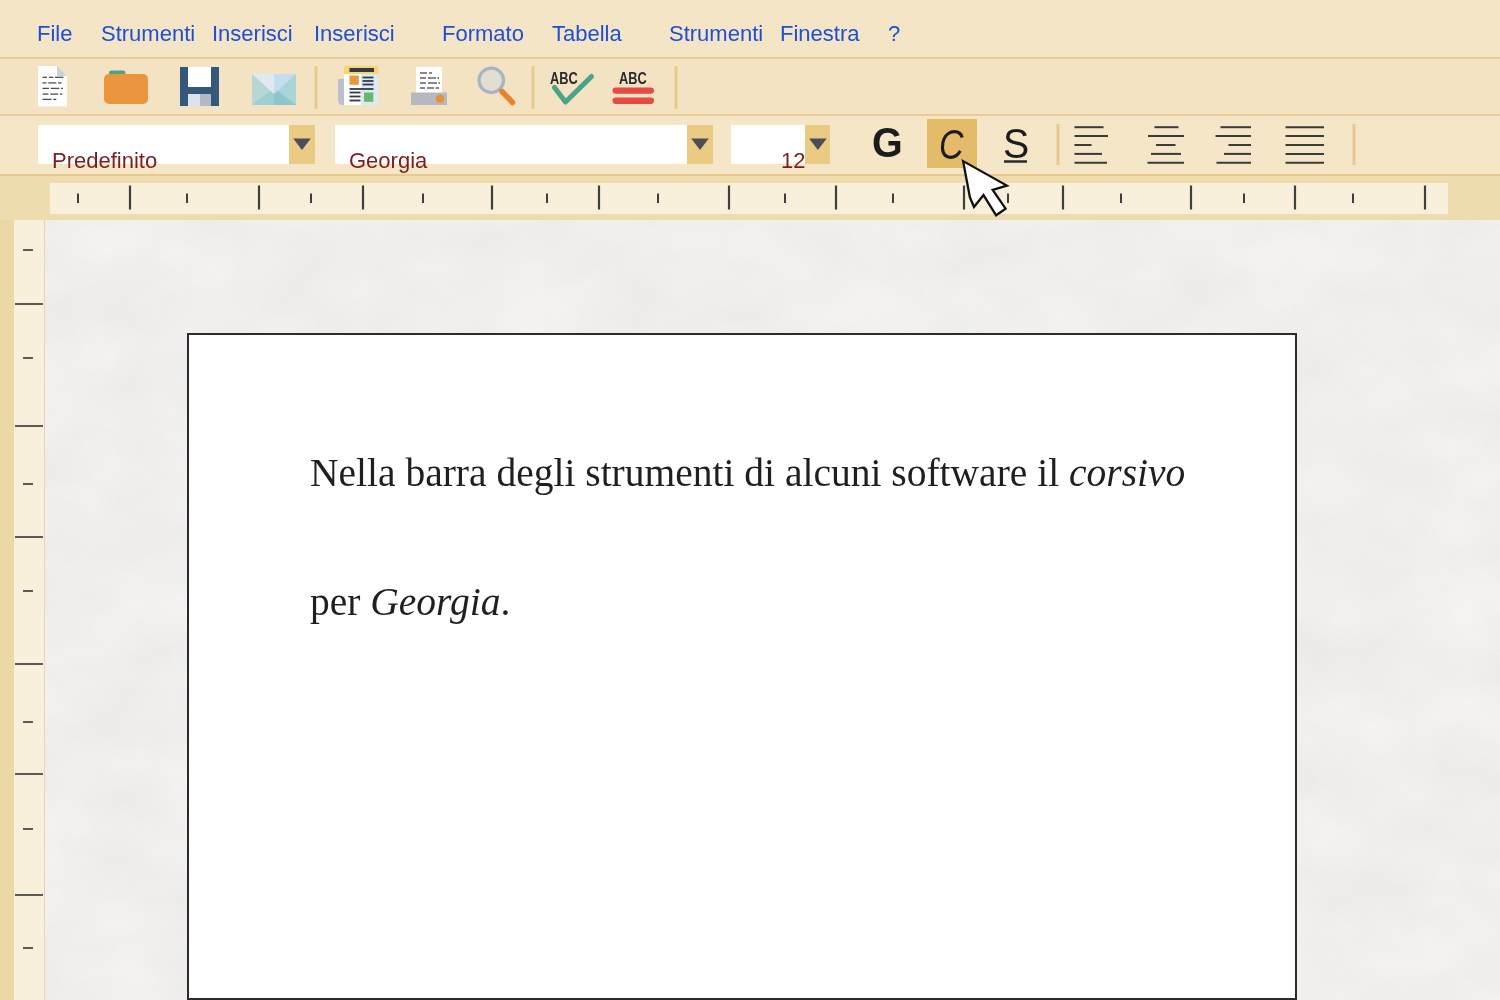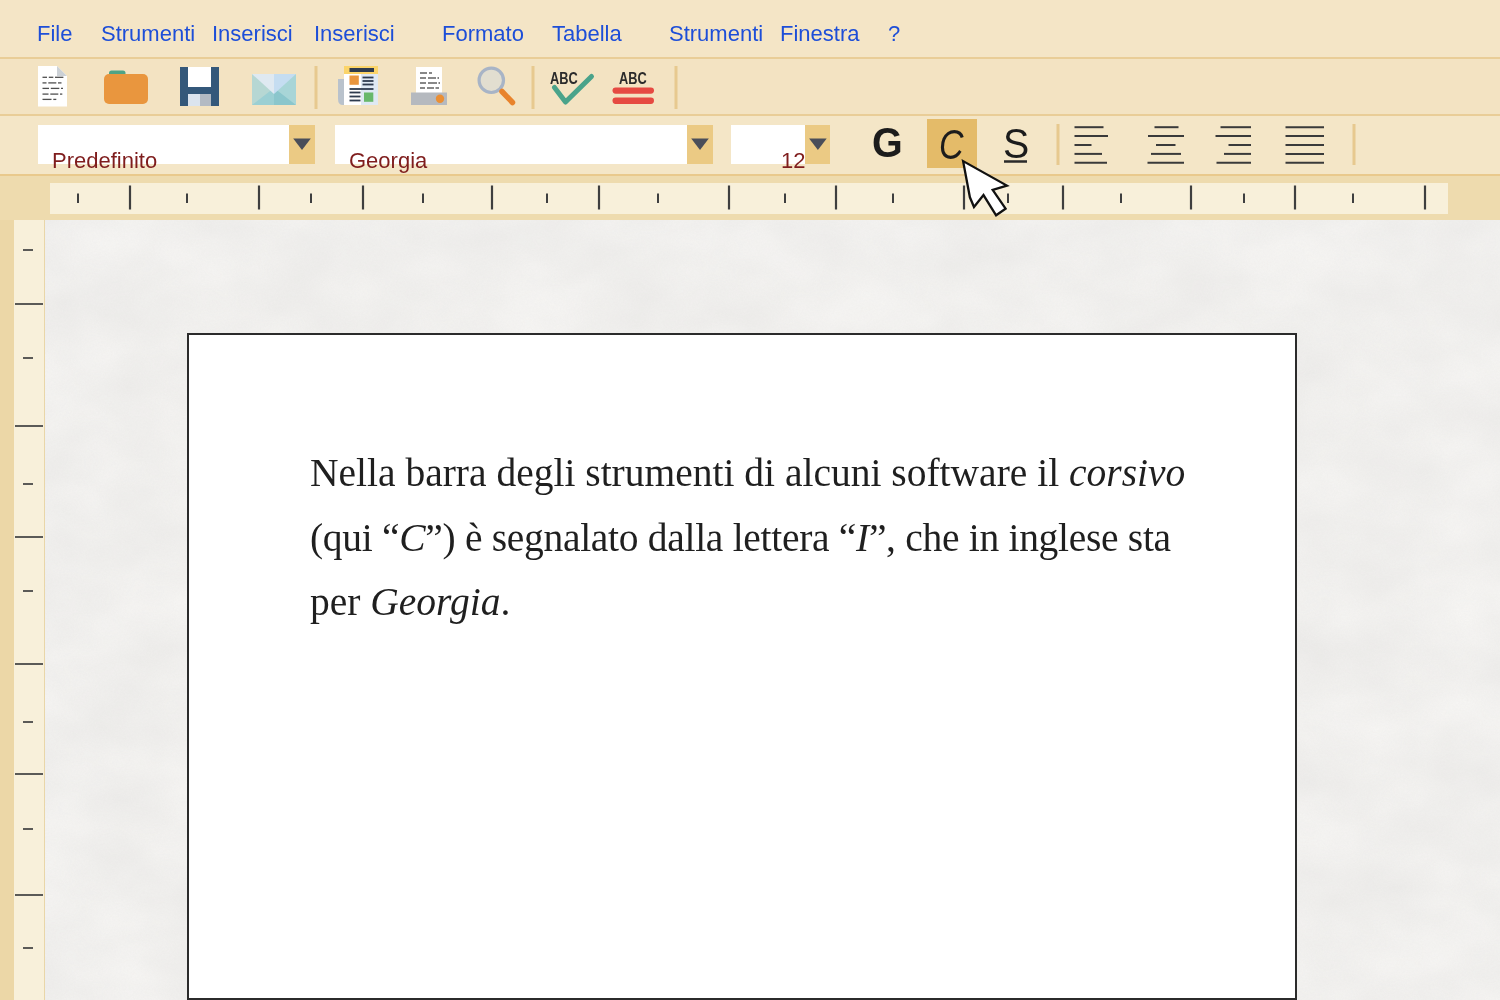--- a/index.html
+++ b/index.html
@@ -78,21 +78,21 @@
 <div class="comboarrow" style="left:805px;width:25.4px;"></div>
 <span class="combotext" style="left:52px;">Predefinito</span>
 <span class="combotext" style="left:349px;text-align:right;">Georgia</span>
 <span class="combotext" style="left:745px;margin-left:36px;">12</span>
 
 <div id="chl" class="abs"></div>
 <span class="fmtletter" style="left:872px;top:119px;font-size:42px;font-weight:bold;transform:scaleX(0.94);transform-origin:0 0;">G</span>
 <span class="fmtletter" style="left:938.5px;top:120px;font-size:43px;font-style:italic;transform:scaleX(0.79);transform-origin:0 0;">C</span>
 <span class="fmtletter" style="left:1003.4px;top:120px;font-size:42px;transform:scaleX(0.936);transform-origin:0 0;">S</span>
 
-<div class="abs" id="doctext">Nella barra degli strumenti di alcuni software il <i>corsivo</i><br><span style="letter-spacing:-0.3px;">(qui “<i>C</i>”) è segnalato dalla lettera “<i>I</i>”, che in inglese sta</span><br>per <i>Georgia</i>.</div>
+<div class="abs" id="doctext">Nella barra degli strumenti di alcuni software il <i>corsivo</i><br><br>per <i>Georgia</i>.</div>
 
 <svg class="abs" style="left:0;top:0;" width="1500" height="1000" viewBox="0 0 1500 1000">
 
   <g stroke="#e7c98f" stroke-width="3">
     <line x1="316" y1="66" x2="316" y2="109"></line>
     <line x1="533" y1="66" x2="533" y2="109"></line>
     <line x1="676" y1="66" x2="676" y2="109"></line>
     <line x1="1058" y1="124" x2="1058" y2="165"></line>
     <line x1="1354" y1="124" x2="1354" y2="165"></line>
   </g>

